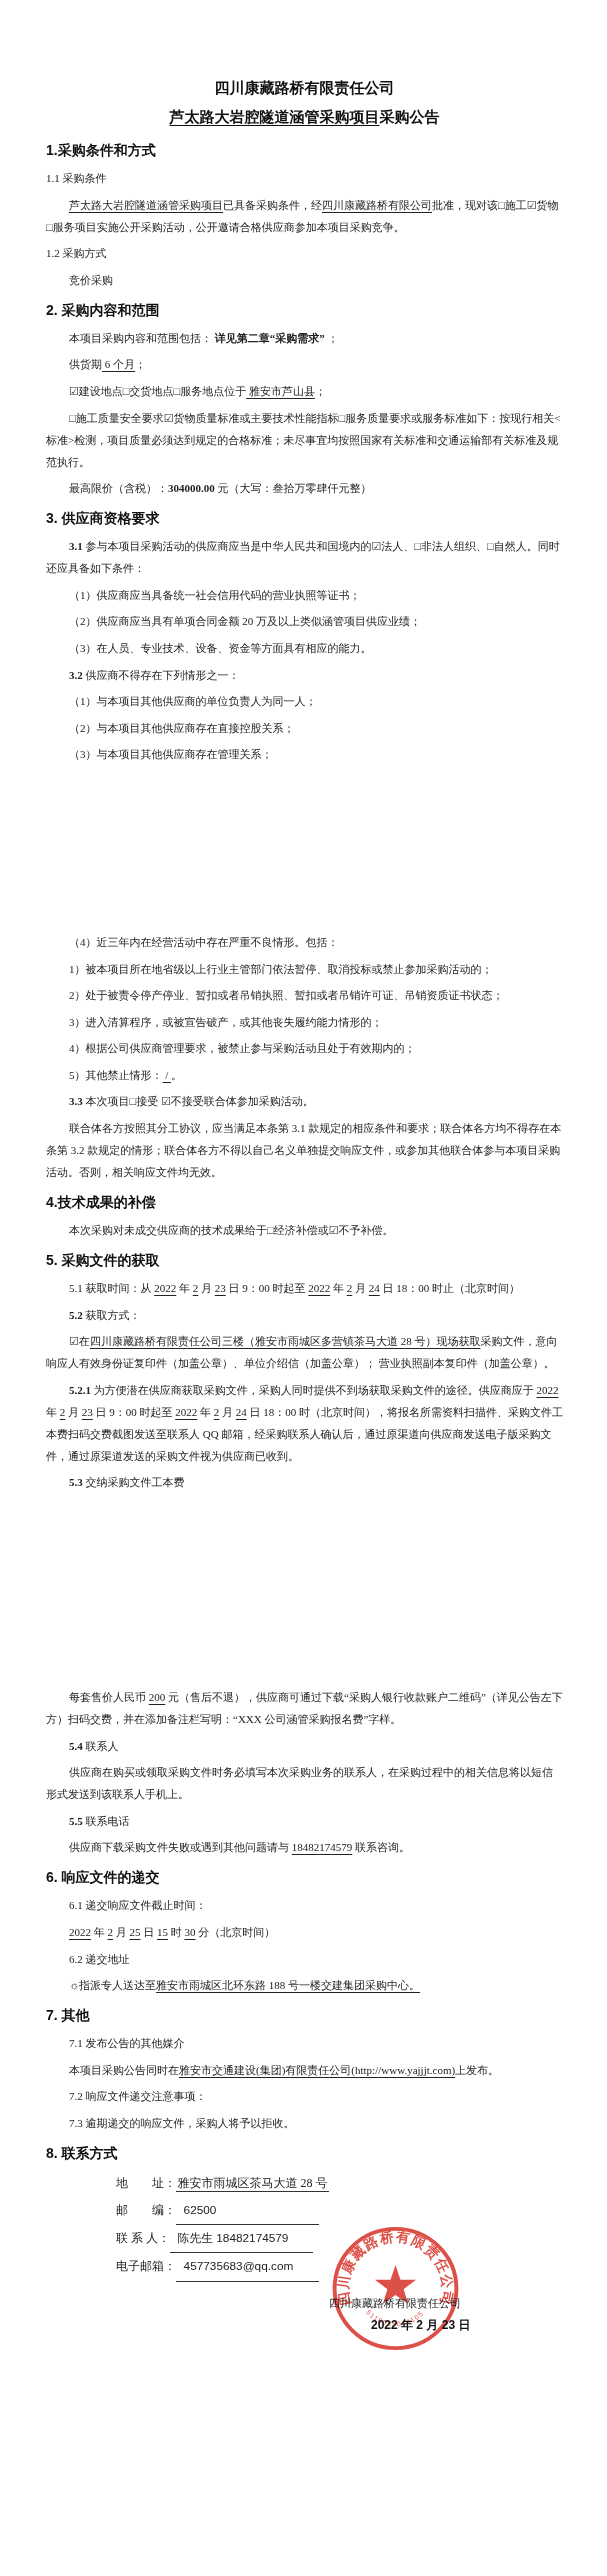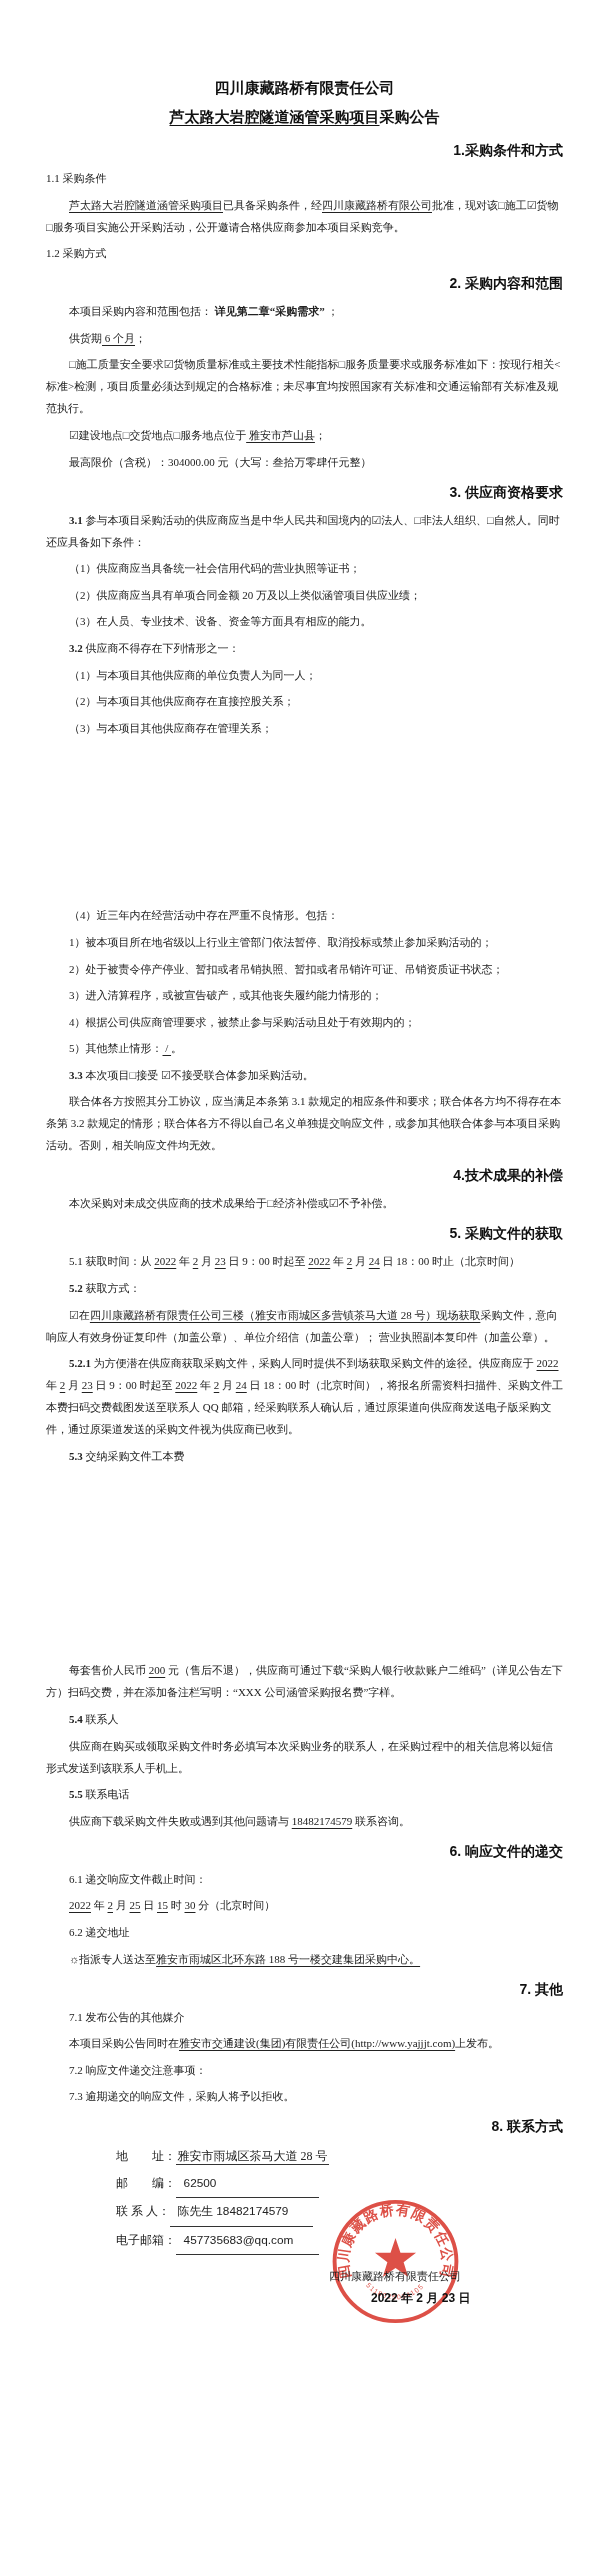--- a/index.html
+++ b/index.html
@@ -10,26 +10,26 @@
     overflow:hidden; position:relative; margin:0 auto;
   }
   .content { padding:73px 44px 0 46px; }
 
   .title {
     text-align:center; font-weight:bold; font-size:15px; line-height:29px;
     font-family:"Liberation Sans","DejaVu Sans",sans-serif; color:#111;
   }
   .h {
     font-weight:bold; font-size:14px; line-height:21px; margin:9px 0 6px;
-    font-family:"Liberation Sans","DejaVu Sans",sans-serif; color:#111;text-align:right;
+    font-family:"Liberation Sans","DejaVu Sans",sans-serif; color:#111;
   }
   .p { font-size:11px; line-height:22px; margin:0 0 4.6px; text-indent:23px; }
   .ni { text-indent:0; }
   .u  { text-decoration:underline; text-underline-offset:3px;margin-top:8px; }
-  .b  { font-weight:normal; }
+  .b  { font-weight:bold; }
   .bn { font-weight:bold; }
   .bu { font-weight:bold; text-underline-offset:3px; }
 
   .gap1 { height:161px; }
   .gap2 { height:188px; }
 
   .contact-wrap { position:relative; height:199px; }
   .crow { font-size:12px; line-height:26.6px; margin-left:70px; white-space:nowrap; }
   .clabel { }
   .cval {
@@ -49,26 +49,27 @@
 <div class="page">
   <div class="content">
 
     <p class="title">四川康藏路桥有限责任公司</p>
     <p class="title"><span class="u">芦太路大岩腔隧道涵管采购项目</span><span>采购公告</span></p>
 
     <p class="h">1.采购条件和方式</p>
     <p class="p ni">1.1 采购条件</p>
     <p class="p"><span class="u">芦太路大岩腔隧道涵管采购项目</span><span>已具备采购条件，经</span><span class="u">四川康藏路桥有限公司</span><span>批准，现对该□施工☑货物□服务项目实施公开采购活动，公开邀请合格供应商参加本项目采购竞争。</span></p>
     <p class="p ni">1.2 采购方式</p>
+    <p class="p">竞价采购</p>
 
     <p class="h">2. 采购内容和范围</p>
     <p class="p"><span>本项目采购内容和范围包括：</span><span class="bu"> 详见第二章“采购需求” </span><span>；</span></p>
     <p class="p"><span>供货期</span><span class="u"> 6 个月</span><span>；</span></p>
+    <p class="p"><span>☑建设地点□交货地点□服务地点位于</span><span class="u"> 雅安市芦山县</span><span>；</span></p>
     <p class="p">□施工质量安全要求☑货物质量标准或主要技术性能指标□服务质量要求或服务标准如下：按现行相关&lt;标准&gt;检测，项目质量必须达到规定的合格标准；未尽事宜均按照国家有关标准和交通运输部有关标准及规范执行。</p>
-    <p class="p"><span>☑建设地点□交货地点□服务地点位于</span><span class="u"> 雅安市芦山县</span><span>；</span></p>
     <p class="p"><span>最高限价（含税）：</span><span class="b">304000.00</span><span> 元（大写：叁拾万零肆仟元整）</span></p>
 
     <p class="h">3.  供应商资格要求</p>
     <p class="p"><span class="bn">3.1</span><span> 参与本项目采购活动的供应商应当是中华人民共和国境内的☑法人、□非法人组织、□自然人。同时还应具备如下条件：</span></p>
     <p class="p">（1）供应商应当具备统一社会信用代码的营业执照等证书；</p>
     <p class="p">（2）供应商应当具有单项合同金额 20 万及以上类似涵管项目供应业绩；</p>
     <p class="p">（3）在人员、专业技术、设备、资金等方面具有相应的能力。</p>
     <p class="p"><span class="bn">3.2</span><span> 供应商不得存在下列情形之一：</span></p>
     <p class="p">（1）与本项目其他供应商的单位负责人为同一人；</p>
     <p class="p">（2）与本项目其他供应商存在直接控股关系；</p>

